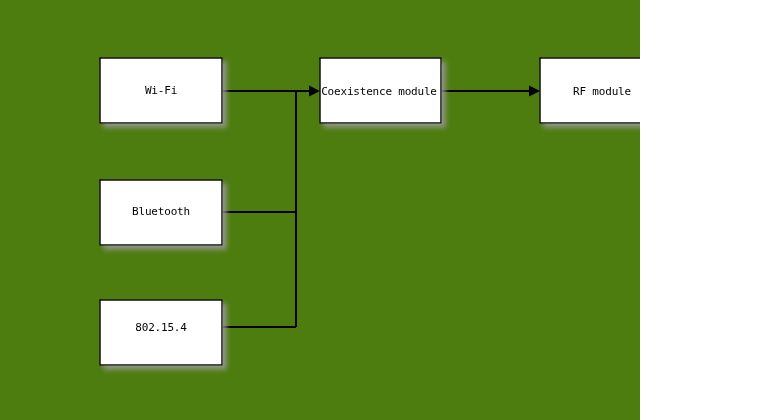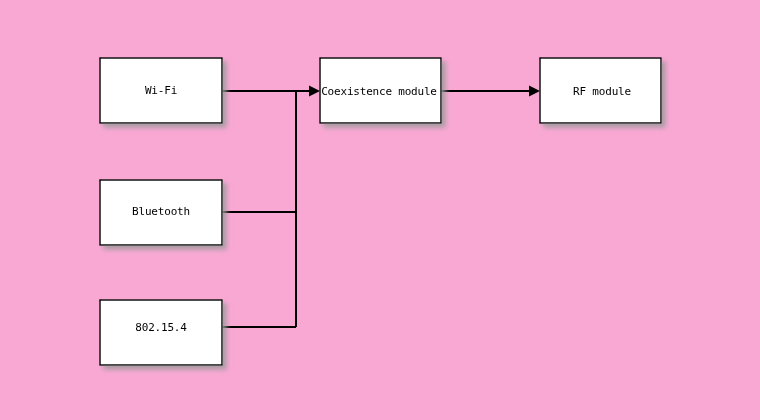--- a/index.html
+++ b/index.html
@@ -6,23 +6,23 @@
   html, body {
     margin: 0;
     padding: 0;
     background: #ffffff;
   }
   body {
     font-family: "DejaVu Sans Mono", "Liberation Mono", monospace;
   }
   #canvas {
     position: relative;
-    width: 760px;
+    width: 640px;
     height: 420px;
-    background: #f9a8d4;
+    background: #4d7c0f;
     overflow: hidden;
   }
   #diagram-svg {
     position: absolute;
     left: 0;
     top: 0;
     width: 760px;
     height: 420px;
   }
   .node-label {

